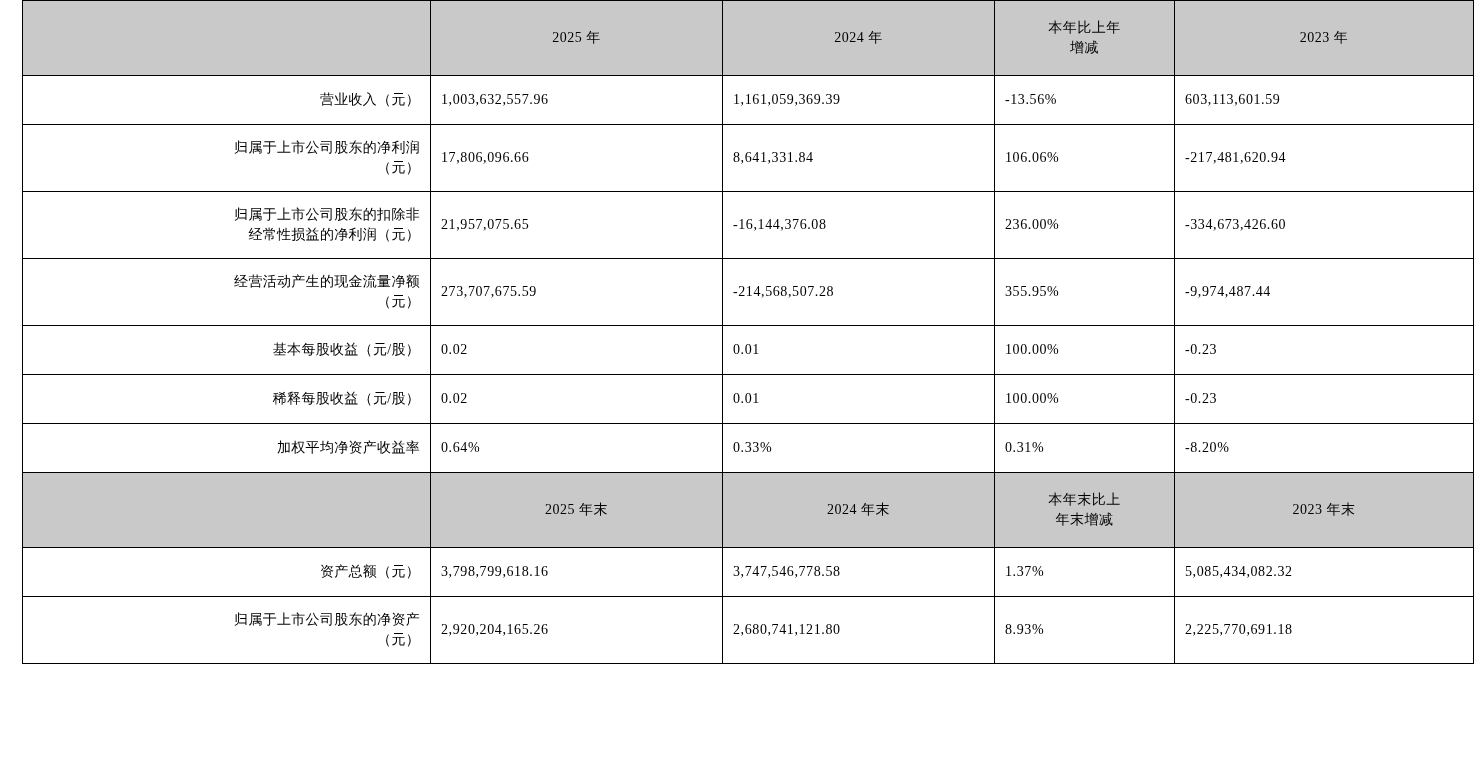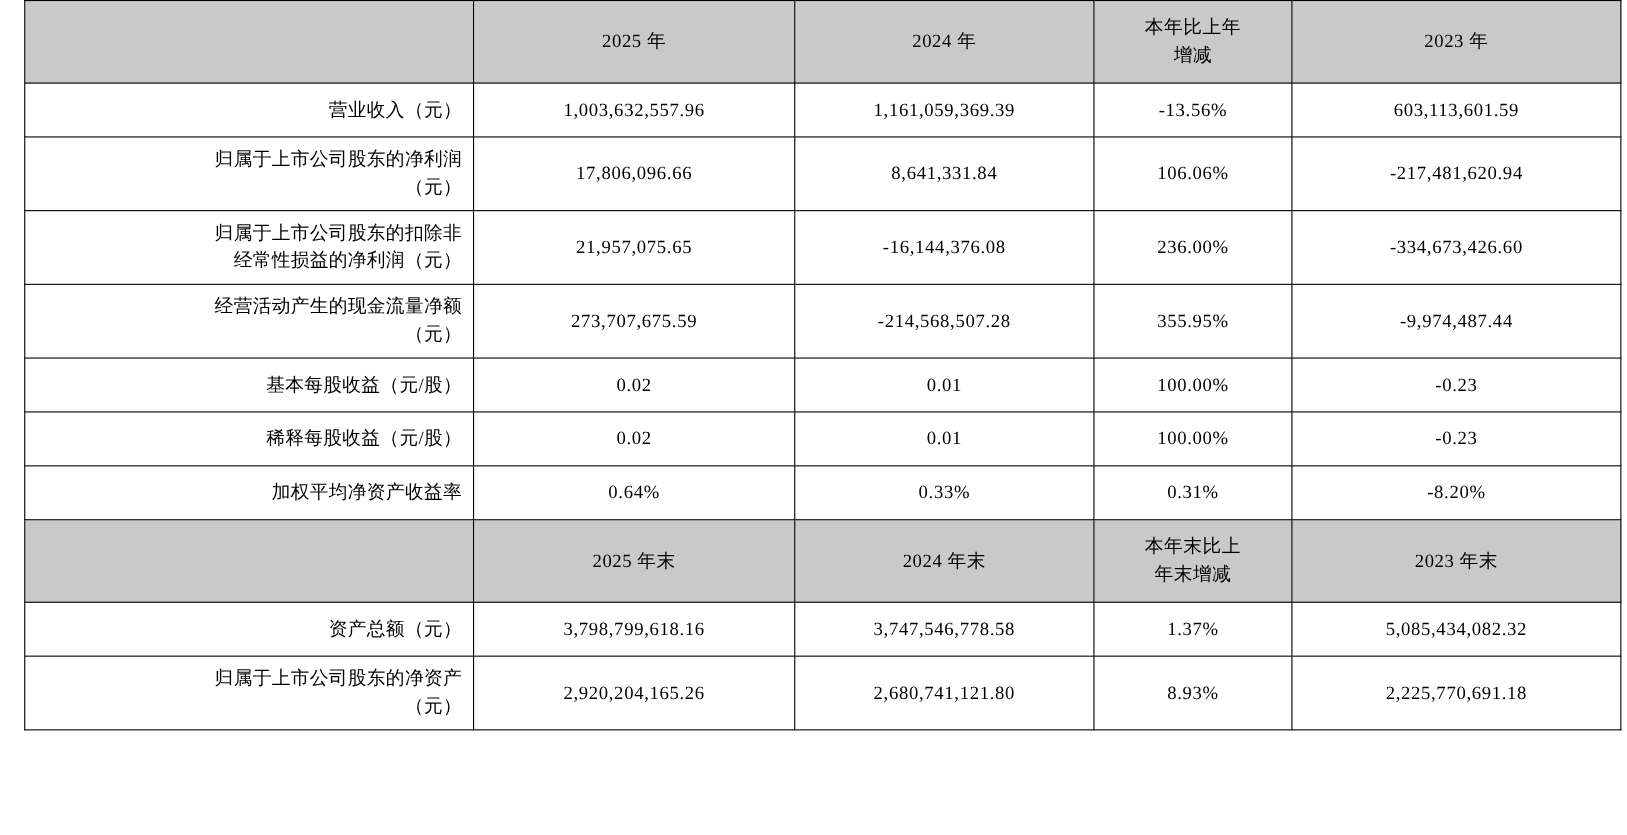--- a/index.html
+++ b/index.html
@@ -19,21 +19,21 @@
     width: 1479px;
     height: 759px;
     box-sizing: border-box;
     padding: 0;
   }
   table.fin {
     border-collapse: collapse;
     table-layout: fixed;
     width: 1451px;
     margin: 0 0 0 22px;
-    font-size: 17px;
+    font-size: 14px;
   }
   table.fin col.c0 { width: 408px; }
   table.fin col.c1 { width: 292px; }
   table.fin col.c2 { width: 272px; }
   table.fin col.c3 { width: 180px; }
   table.fin col.c4 { width: 299px; }
 
   table.fin td {
     border: 1px solid #000000;
     padding: 6px 10px;
@@ -49,21 +49,21 @@
     letter-spacing: 0.5px;
   }
   td.hdr.blank {
     background: #c9c9c9;
   }
   td.label {
     text-align: right;
     letter-spacing: 0.3px;
   }
   td.num {
-    text-align: center;
+    text-align: left;
     font-family: "Liberation Serif", "DejaVu Serif", serif;
     letter-spacing: 0.6px;
     white-space: nowrap;
   }
   .two-line {
     display: block;
   }
   tr.tall td { height: 54px; }
   tr.short td { height: 36px; }
   tr.hdrrow td { height: 62px; }

